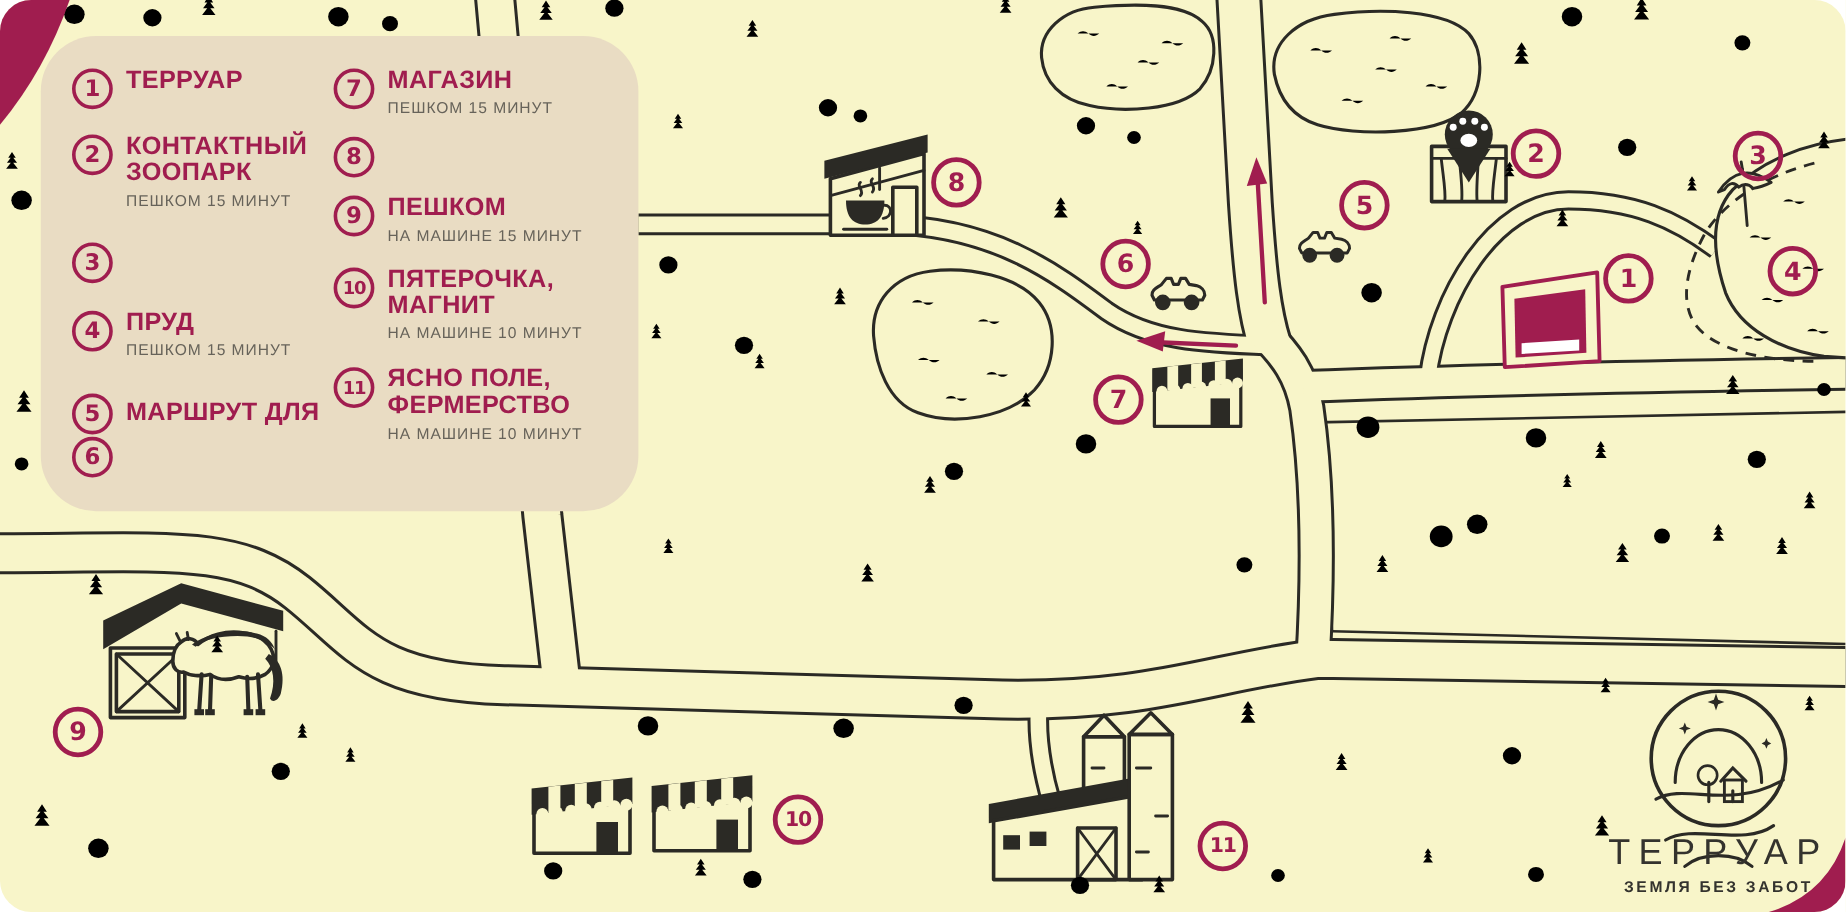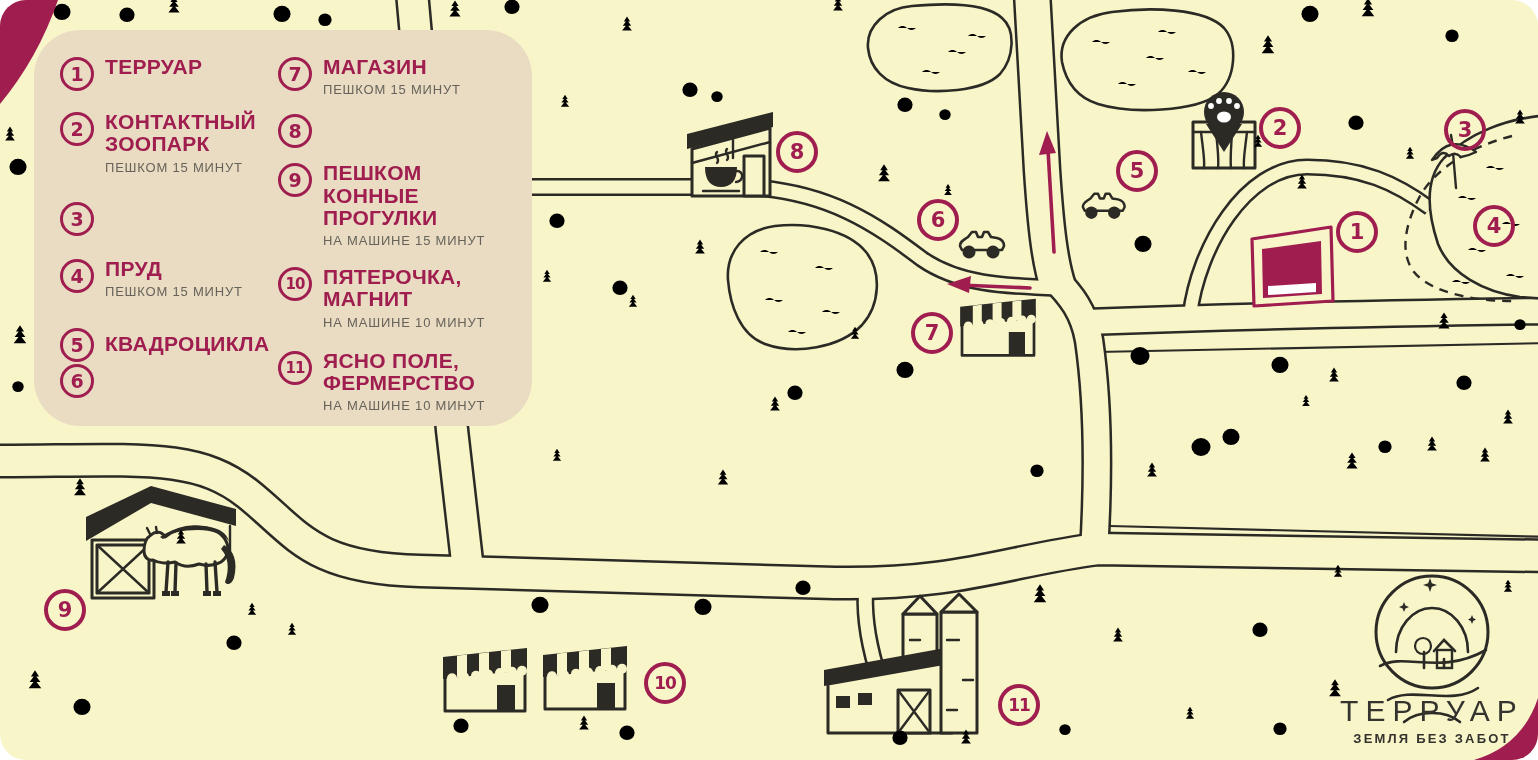--- a/index.html
+++ b/index.html
@@ -456,21 +456,21 @@
             <div class="line">ПРУД</div>
             <div class="note">ПЕШКОМ 15 МИНУТ</div>
           </div>
         </div>
         <div class="item double">
           <div class="nums">
             <div class="ncirc">5</div>
             <div class="ncirc">6</div>
           </div>
           <div class="txt">
-            <div class="line">КВАДРОЦИКЛА</div>
+            <div class="line">МАРШРУТ ДЛЯ</div>
           </div>
         </div>
       </div>
     <div class="col col2" id="legend-col-1">
         <div class="item">
           <div class="nums">
             <div class="ncirc">7</div>
           </div>
           <div class="txt">
             <div class="line">МАГАЗИН</div>
@@ -481,21 +481,20 @@
           <div class="nums">
             <div class="ncirc">8</div>
           </div>
         </div>
         <div class="item">
           <div class="nums">
             <div class="ncirc">9</div>
           </div>
           <div class="txt">
             <div class="line">ПЕШКОМ</div>
-            <div class="line">КОННЫЕ ПРОГУЛКИ</div>
             <div class="note">НА МАШИНЕ 15 МИНУТ</div>
           </div>
         </div>
         <div class="item">
           <div class="nums">
             <div class="ncirc small">10</div>
           </div>
           <div class="txt">
             <div class="line">ПЯТЕРОЧКА,</div>
             <div class="line">МАГНИТ</div>

